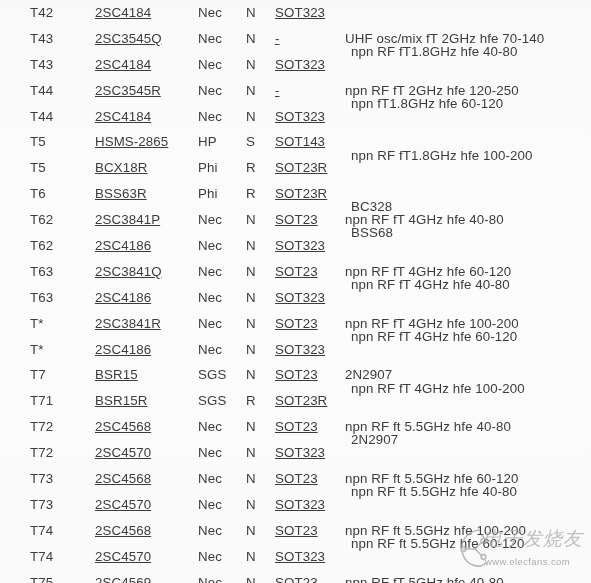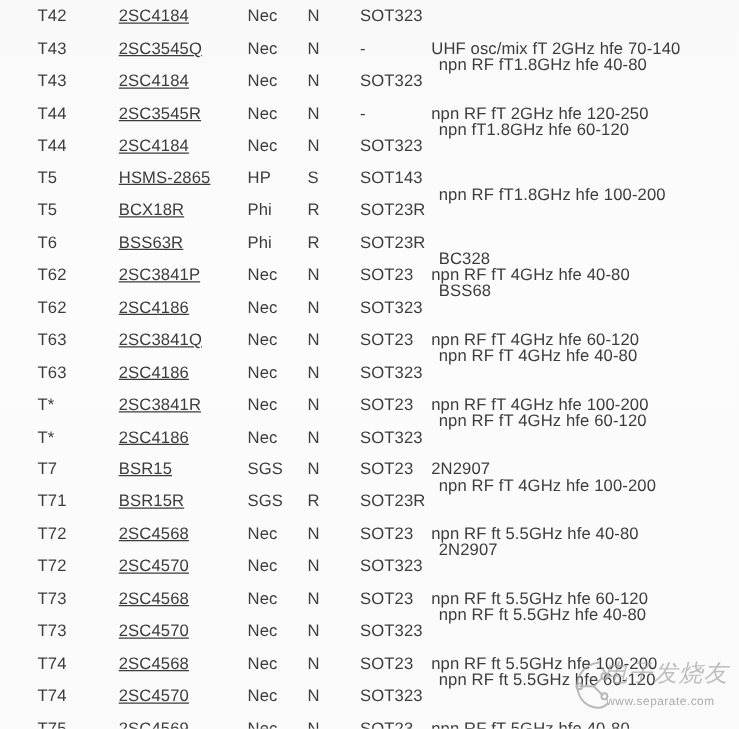--- a/index.html
+++ b/index.html
@@ -36,21 +36,21 @@
     position: absolute;
     top: 0;
     white-space: pre;
     letter-spacing: 0.1px;
   }
 
   .col-code       { left: 30px;  }
   .col-partnumber { left: 95px; text-decoration: underline;  }
   .col-maker      { left: 198px; }
   .col-polarity   { left: 246px; }
-  .col-package    { left: 288px; }
+  .col-package    { left: 275px; text-decoration: underline; }
   .col-desc       { left: 345px; }
 
   
   .desc-indent .col-desc { left: 351px; margin-top: 39px; }
 
   
   #watermark {
     position: absolute;
     left: 455px;
     top: 524px;
@@ -277,15 +277,15 @@
         <path d="M9 25 L20 25"></path>
         <path d="M20 25 L27 18"></path>
         <path d="M20 25 L27 32"></path>
         <path d="M27 11 L30 15"></path>
       </g>
       <circle cx="8.5" cy="25" r="2.4" fill="none" stroke="#a0a0a0" stroke-width="1.5"></circle>
       <circle cx="28.5" cy="33" r="2.4" fill="none" stroke="#a0a0a0" stroke-width="1.5"></circle>
       <circle cx="28.5" cy="17" r="2.4" fill="none" stroke="#a0a0a0" stroke-width="1.5"></circle>
     </svg>
     <div class="wm-cn">电子发烧友</div>
-    <div class="wm-url">www.separate.com</div>
+    <div class="wm-url">www.elecfans.com</div>
   </div>
 </div>
 
 </body></html>

